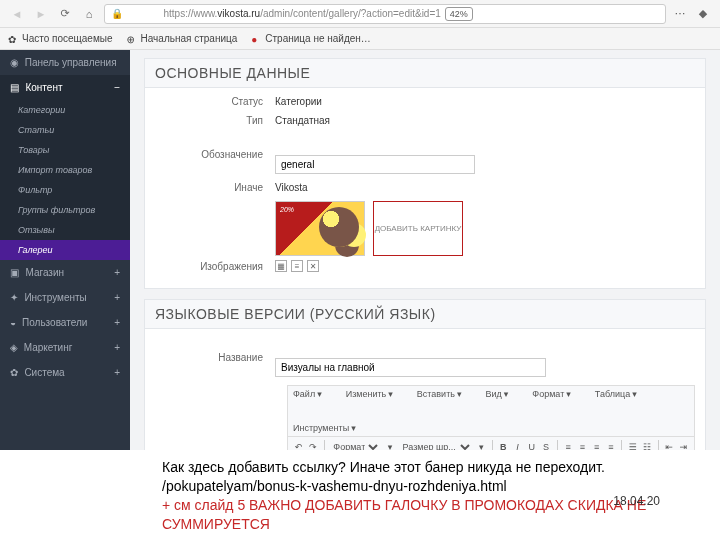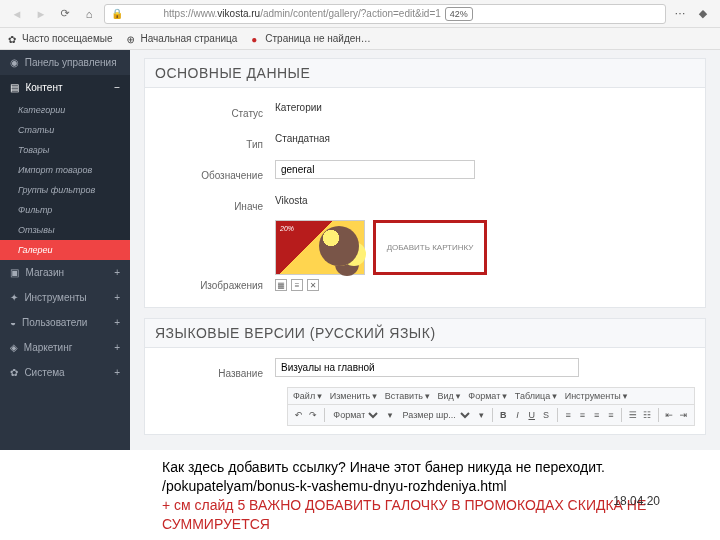--- a/index.html
+++ b/index.html
@@ -17,41 +17,41 @@
 .bookmark-bar { height: 22px; background: #f5f5f5; display: flex; align-items: center; padding: 0 8px; gap: 14px; font-size: 10px; border-bottom: 1px solid #ddd; }
 .bookmark-item { display: flex; align-items: center; gap: 4px; color: #444; }
 .bk-icon { width: 10px; height: 10px; display: inline-block; }
 
 .app { display: flex; height: 400px; }
 
 .sidebar { width: 130px; background: #2c3542; color: #a3aab5; font-size: 10px; }
 .side-item { padding: 7px 10px; display: flex; align-items: center; gap: 6px; cursor: pointer; }
 .side-item.expanded { background: #222a35; color: #fff; }
 .side-sub { padding: 5px 10px 5px 18px; background: #222a35; cursor: pointer; font-size: 9px; font-style: italic; }
-.side-sub.current { background: #ef4444; color: #fff; }
+.side-sub.current { background: #4c1d95; color: #fff; }
 .side-plus { margin-left: auto; }
 
 .main { flex: 1; background: #f2f3f5; padding: 8px 14px; font-size: 10px; overflow: hidden; }
 .panel { background: #fff; border: 1px solid #e3e6ea; margin-bottom: 10px; }
 .panel-head { background: #f7f8fa; padding: 6px 10px; color: #555; font-size: 14px; letter-spacing: 0.5px; border-bottom: 1px solid #e3e6ea; }
 .panel-body { padding: 8px 10px; }
 .form-row { display: flex; align-items: center; margin-bottom: 8px; }
-.form-label { width: 120px; text-align: right; padding-right: 12px; color: #666; font-size: 10px; margin-top: 12px; }
+.form-label { width: 120px; text-align: right; padding-right: 12px; color: #666; font-size: 10px; }
 .form-val { flex: 1; color: #333; font-size: 10px; }
-.form-input { border: 1px solid #ccc; padding: 3px 5px; font-size: 10px; width: 200px; }
+.form-input { border: 1px solid #ccc; padding: 3px 5px; font-size: 10px; width: 200px; margin-top: 21px; }
 .images-row { display: flex; gap: 8px; align-items: flex-start; }
 .img-thumb { width: 90px; height: 55px; border: 1px solid #ccc; position: relative; }
 .img-banner { width: 100%; height: 100%; background: linear-gradient(135deg, #b71c1c 40%, #ffd54f 40%); position: relative; }
 .img-banner::after { content: ""; position: absolute; right: 5px; top: 5px; width: 40px; height: 40px; background: radial-gradient(circle at 30% 30%, #fff176 20%, #795548 21%); border-radius: 50%; box-shadow: 15px 8px 0 -8px #fff176, 8px 18px 0 -8px #795548; }
 .img-banner-text { position: absolute; left: 4px; top: 4px; color: #fff; font-size: 7px; font-style: italic; }
-.add-img { width: 114px; height: 55px; border: 3px solid #b91c1c; display: flex; align-items: center; justify-content: center; text-align: center; color: #888; font-size: 8px; cursor: pointer; }
+.add-img { width: 90px; height: 55px; border: 1px solid #b91c1c; display: flex; align-items: center; justify-content: center; text-align: center; color: #888; font-size: 8px; cursor: pointer; }
 .img-tools { margin-top: 4px; display: flex; gap: 4px; }
 .img-tool { width: 12px; height: 12px; border: 1px solid #aaa; font-size: 8px; display: flex; align-items: center; justify-content: center; color: #666; cursor: pointer; }
 
-.editor-toolbar { background: #f7f8fa; border: 1px solid #ddd; padding: 3px 5px; display: flex; gap: 8px; font-size: 9px; color: #555; flex-wrap: wrap; }
+.editor-toolbar { background: #f7f8fa; border: 1px solid #ddd; padding: 3px 5px; display: flex; gap: 24px; font-size: 9px; color: #555; flex-wrap: wrap; }
 .ed-menu { cursor: pointer; display: flex; align-items: center; gap: 2px; }
 .editor-toolbar2 { background: #f7f8fa; border: 1px solid #ddd; border-top: none; padding: 3px 5px; display: flex; gap: 3px; font-size: 9px; }
 .ed-btn { width: 14px; height: 14px; display: flex; align-items: center; justify-content: center; color: #555; cursor: pointer; }
 .ed-sel { border: none; background: transparent; font-size: 9px; color: #555; }
 .ed-sep { width: 1px; background: #ccc; height: 14px; margin: 0 2px; }
 
 .annotation { padding: 8px 0 0 162px; font-size: 14px; line-height: 1.35; color: #000; font-family: Arial, sans-serif; }
 .ann-red { color: #c62828; }
 .ann-date { position: absolute; right: 60px; bottom: 32px; font-size: 12px; color: #333; }
 </style>
@@ -97,22 +97,22 @@
     </div>
     <div class="side-item expanded">
       <span>▤</span>
       <span>Контент</span>
       <span class="side-plus">−</span>
     </div>
     <div class="side-sub">Категории</div>
     <div class="side-sub">Статьи</div>
     <div class="side-sub">Товары</div>
     <div class="side-sub">Импорт товаров</div>
+    <div class="side-sub">Фильтр</div>
     <div class="side-sub">Группы фильтров</div>
-    <div class="side-sub">Фильтр</div>
     <div class="side-sub">Отзывы</div>
     <div class="side-sub current">Галереи</div>
     <div class="side-item">
       <span>▣</span>
       <span>Магазин</span>
       <span class="side-plus">+</span>
     </div>
     <div class="side-item">
       <span>✦</span>
       <span>Инструменты</span>
@@ -176,21 +176,21 @@
           </div>
         </div>
       </div>
     </div>
 
     <div class="panel">
       <div class="panel-head">ЯЗЫКОВЫЕ ВЕРСИИ (РУССКИЙ ЯЗЫК)</div>
       <div class="panel-body">
         <div class="form-row">
           <div class="form-label">Название</div>
-          <div class="form-val"><input class="form-input" style="width: 304px;" value="Визуалы на главной"></div>
+          <div class="form-val"><input class="form-input" style="width: 271px;" value="Визуалы на главной"></div>
         </div>
         <div style="margin-left:132px">
           <div class="editor-toolbar">
             <span class="ed-menu">
                 <span>Файл</span> 
                 <span>▾</span>
               </span>
             <span class="ed-menu">
                 <span>Изменить</span> 
                 <span>▾</span>

